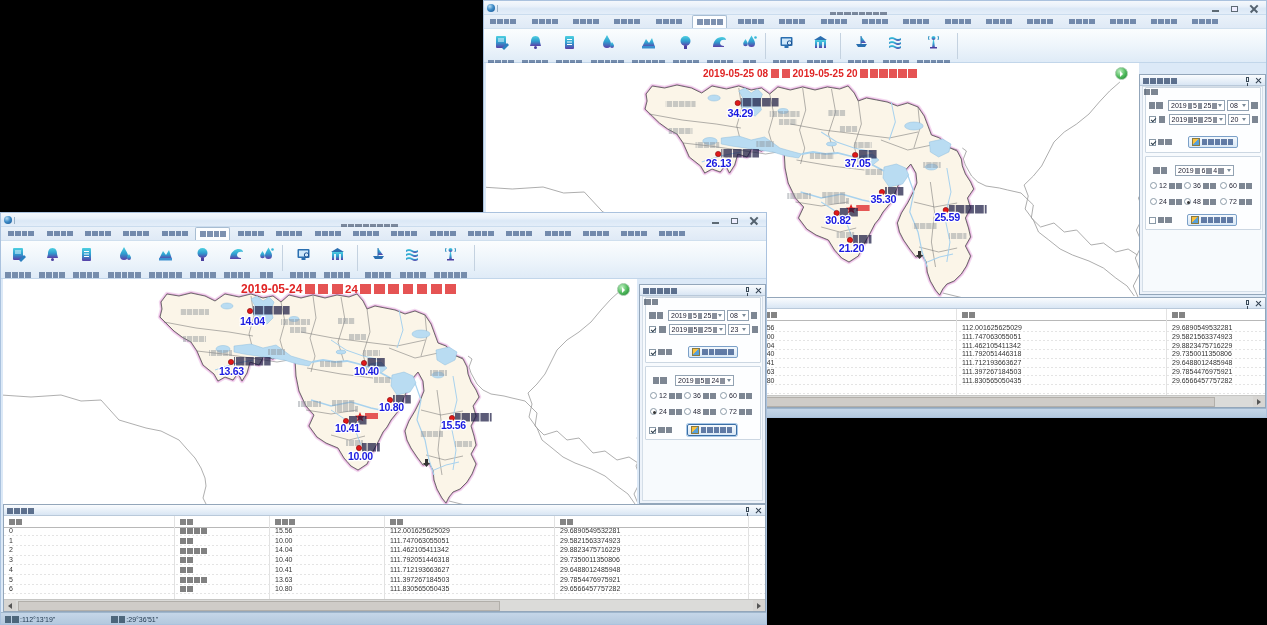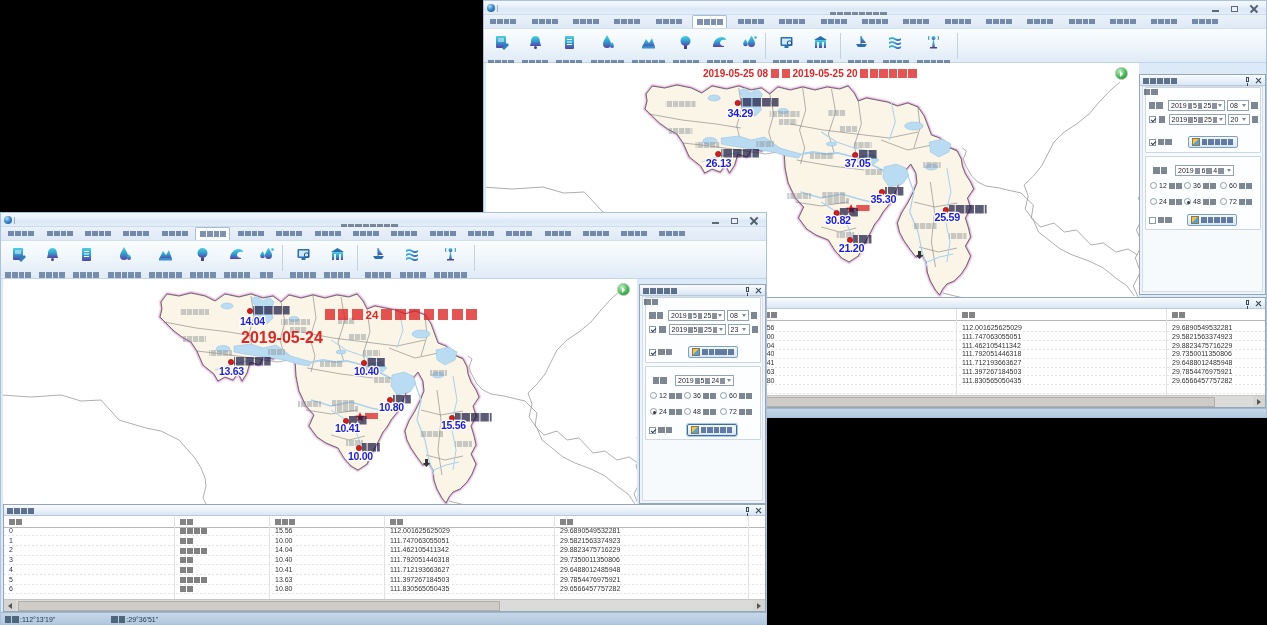--- a/index.html
+++ b/index.html
@@ -806,21 +806,21 @@
             <circle cx="358" cy="168" r="2.6" fill="#e01818" stroke="#8c0f0f" stroke-width="0.7"></circle>
             <rect x="361" y="163" width="17.8" height="8.5" fill="url(#pnavy)"></rect>
             <text x="347" y="180" font-family="Liberation Sans" font-size="10.5" font-weight="bold" fill="#1a1ae0" stroke="#ffffff" stroke-width="2.4" paint-order="stroke" letter-spacing="-0.3">10.00</text>
             <circle cx="451" cy="138" r="2.6" fill="#e01818" stroke="#8c0f0f" stroke-width="0.7"></circle>
             <rect x="454" y="133" width="36.6" height="8.5" fill="url(#pnavy)"></rect>
             <text x="440" y="149" font-family="Liberation Sans" font-size="10.5" font-weight="bold" fill="#1a1ae0" stroke="#ffffff" stroke-width="2.4" paint-order="stroke" letter-spacing="-0.3">15.56</text>
             <path d="M424,179 427,179 427,183 429,183 425.5,187 422,183 424,183 Z" fill="#333"></path>
           </svg>
         </div>
         <div class="mtitle" style="left:238px;top:3px;">
-          <span style="font-size:16px;margin-top:47px;">2019-05-24</span>
+          <span style="font-size:12px;">2019-05-24</span>
           <i class="zh" style="width:10.5px;height:10.5px;background:repeating-linear-gradient(90deg,rgba(222,35,35,.78) 0 10.5px,transparent 10.5px 14.2px);"></i>
           <i class="zh" style="width:24.7px;height:10.5px;background:repeating-linear-gradient(90deg,rgba(222,35,35,.78) 0 10.5px,transparent 10.5px 14.2px);"></i>
           <span style="font-size:11.5px;">24</span>
           <i class="zh" style="width:95.7px;height:10.5px;background:repeating-linear-gradient(90deg,rgba(222,35,35,.78) 0 10.5px,transparent 10.5px 14.2px);"></i>
         </div>
         <div class="gbtn" style="left:614px;top:4px;"></div>
       </div>
       <div class="dock" style="left:638px;top:71px;width:127px;height:220px;">
         <div class="dockbar">
           <div style="margin-left:3px;"><i class="zh" style="width:34px;height:6px;background:repeating-linear-gradient(90deg,rgba(20,45,85,.65) 0 6px,transparent 6px 7px);"></i></div>

